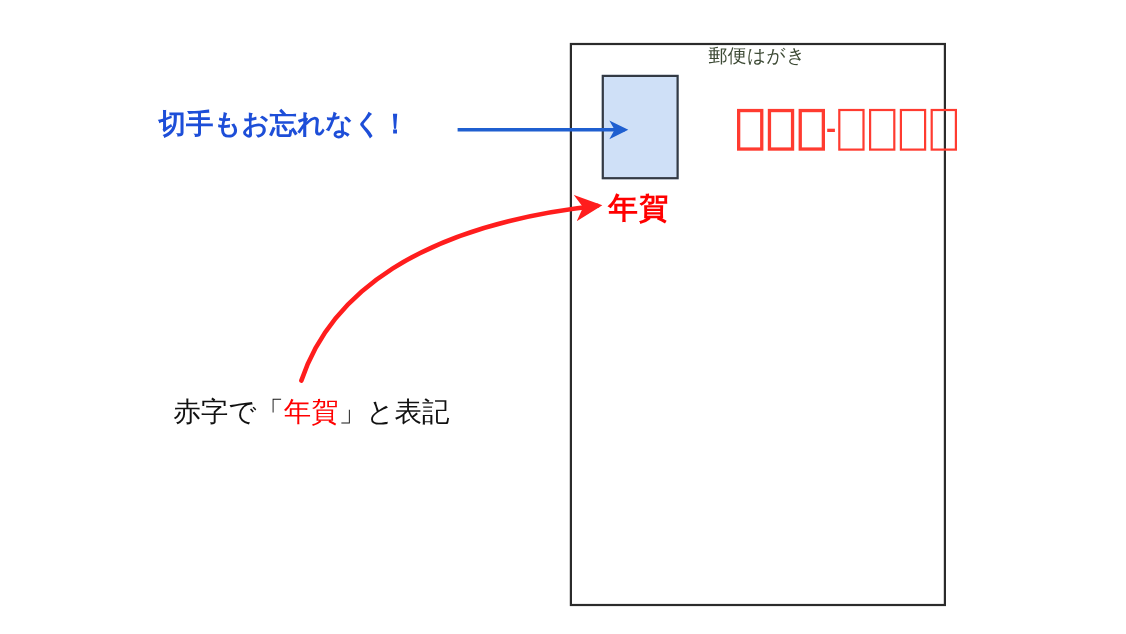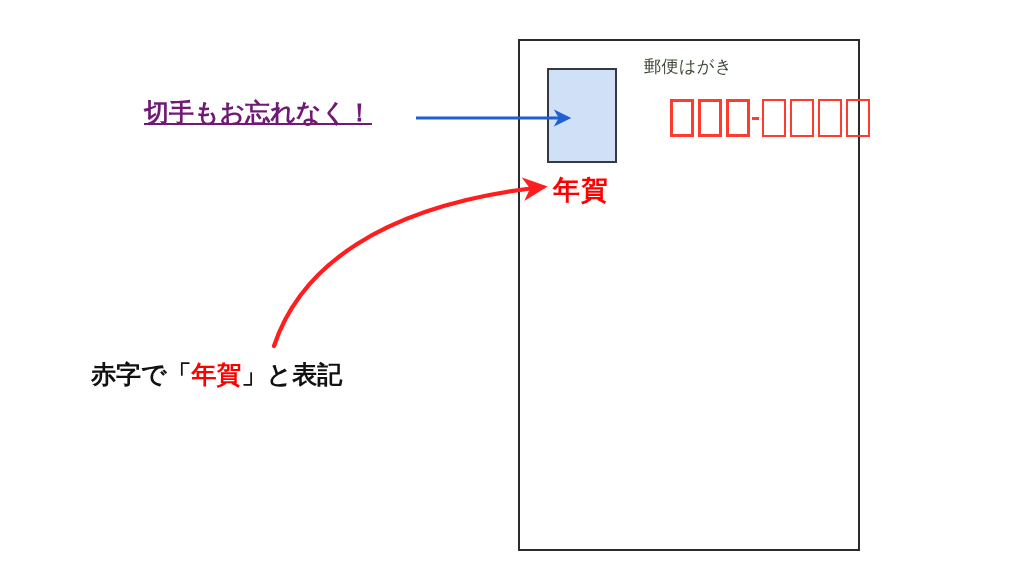--- a/index.html
+++ b/index.html
@@ -41,21 +41,21 @@
     width: 70px;
     height: 95px;
     background: #cfe0f7;
     border: 2px solid #333a44;
     box-sizing: border-box;
   }
 
   
   #postcard-label {
     left: 644px;
-    top: 58px;
+    top: 43px;
     font-size: 17px;
     line-height: 1;
     color: #3d4a35;
     letter-spacing: 0.5px;
     white-space: nowrap;
     font-family: "DejaVu Sans", "Liberation Sans", sans-serif;
   }
 
   
   #postal-code {
@@ -91,37 +91,36 @@
     white-space: nowrap;
     letter-spacing: 1px;
   }
 
   
   #stamp-callout {
     left: 144px;
     top: 100px;
     font-size: 25px;
     font-weight: bold;
-    color: #701a75;
+    color: #1d4ed8;
     line-height: 1;
     white-space: nowrap;
     letter-spacing: 0px;
-    text-decoration: underline;
   }
 
   
   #bottom-callout {
-    left: 91px;
+    left: 107px;
     top: 358px;
     font-size: 25px;
-    font-weight: bold;
+    font-weight: normal;
     color: #111111;
     line-height: 1.32;
     white-space: nowrap;
-    text-align: left;
+    text-align: center;
     width: 352px;
   }
   #bottom-callout .red { color: #ff0000; }
 
   
   #arrows {
     left: 0;
     top: 0;
     width: 1024px;
     height: 576px;

